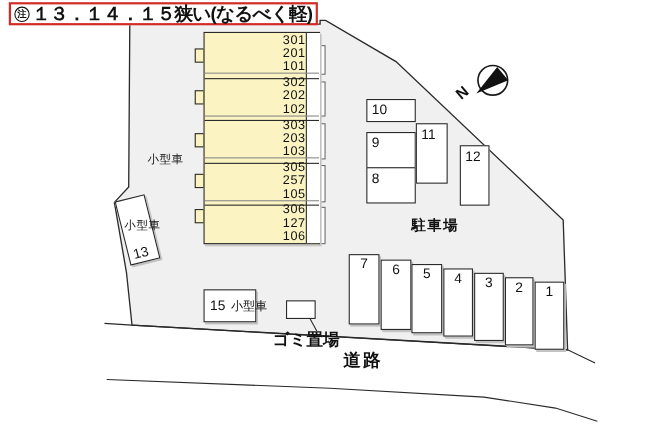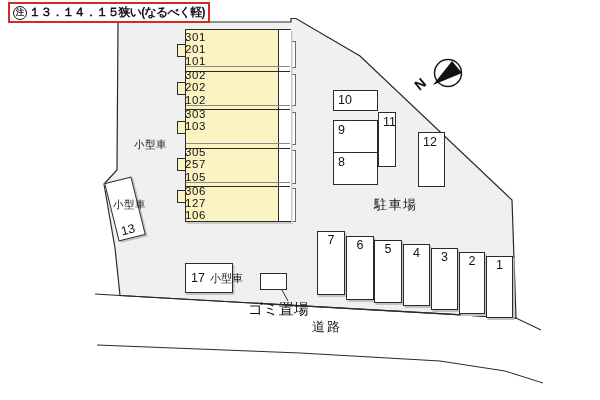--- a/index.html
+++ b/index.html
@@ -14,41 +14,41 @@
        box-sizing:border-box;background:#fbf3c1;border:1.5px solid #2a2a2a;z-index:2;
        box-shadow:1.5px 2px 0 #c9c9c9;}
   .strip{position:absolute;left:278px;top:30px;width:12px;height:191px;background:#ffffff;
        border-left:1px solid #2a2a2a;z-index:2;}
   .divider{position:absolute;left:186px;width:104px;height:3.5px;z-index:3;
        border-top:1px solid #8a8a8a;border-bottom:1.2px solid #2a2a2a;}
   .bump{position:absolute;left:177px;width:8.5px;height:13px;background:#fbf3c1;
        border:1px solid #2a2a2a;box-sizing:border-box;z-index:1;}
   .tab{position:absolute;left:290px;width:5.5px;background:#ffffff;border:1px solid #6a6a6a;
        box-sizing:border-box;z-index:1;}
-  .rooms{position:absolute;left:185px;width:93px;z-index:4;text-align:left;
+  .rooms{position:absolute;left:185px;width:93px;z-index:4;text-align:right;
        font-size:11.5px;line-height:12.3px;letter-spacing:0.6px;padding-top:1px;}
   
   .pbox{position:absolute;background:#fff;border:1px solid #2a2a2a;box-sizing:border-box;
        z-index:4;font-size:12.5px;}
   .shadow{box-shadow:1.5px 2px 0 #c2c2c2;}
   .num-tl{position:absolute;top:2px;left:4px;}
   .num-tc{position:absolute;top:1px;left:0;width:100%;text-align:center;}
   .num-bl{position:absolute;bottom:1px;left:4px;}
-  .lbl{position:absolute;z-index:5;font-weight:normal;white-space:nowrap;}
+  .lbl{position:absolute;z-index:5;font-weight:bold;white-space:nowrap;}
   .small-car{z-index:5;font-weight:normal;font-size:10.5px;letter-spacing:0.5px;
        text-align:center;white-space:nowrap;}
   .box15{display:flex;align-items:center;padding-left:5px;gap:5px;white-space:nowrap;}
   .box15 .t{font-size:11px;}
   
   .note{position:absolute;left:8px;top:2px;z-index:6;display:inline-flex;align-items:center;
        gap:2px;height:17px;padding:0 3px;background:#fff;border:2.5px solid #d22b25;}
   .note .mark{width:12px;height:12px;border:1px solid #111;border-radius:50%;
        font-size:8.5px;font-weight:bold;display:flex;align-items:center;justify-content:center;
        flex:0 0 auto;}
-  .note .txt{font-weight:bold;font-size:12px;letter-spacing:-0.8px;white-space:nowrap;}
+  .note .txt{font-weight:bold;font-size:17px;letter-spacing:-0.8px;white-space:nowrap;}
   .north{position:absolute;left:415px;top:76px;font-size:14px;font-weight:bold;
        transform:rotate(-40deg);z-index:5;}
 </style>
 </head>
 <body>
 
 <div class="plan">
 
   <svg class="underlay" width="600" height="400" viewBox="0 0 600 400">
     <polygon points="118,22 291,22 291,18.5 296,18.5 360,56 512,200 516,318 120,295.5 115,248 104,184 117,170" fill="#f0f0f0" stroke="#2a2a2a" stroke-width="1.2"></polygon>
@@ -86,20 +86,21 @@
     <div>201</div>
     <div>101</div>
   </div>
   <div class="rooms" style="top:68px">
     <div>302</div>
     <div>202</div>
     <div>102</div>
   </div>
   <div class="rooms" style="top:106.5px">
     <div>303</div>
+    <div>203</div>
     <div>103</div>
   </div>
   <div class="rooms" style="top:145px">
     <div>305</div>
     <div>257</div>
     <div>105</div>
   </div>
   <div class="rooms" style="top:183.5px">
     <div>306</div>
     <div>127</div>
@@ -108,21 +109,21 @@
 
   <div class="pbox" style="left:333px;top:90px;width:45px;height:21px">
     <span class="num-tl">10</span>
   </div>
   <div class="pbox" style="left:333px;top:120px;width:45px;height:33px">
     <span class="num-tl">9</span>
   </div>
   <div class="pbox" style="left:333px;top:152px;width:45px;height:33px">
     <span class="num-tl">8</span>
   </div>
-  <div class="pbox" style="left:378px;top:112px;width:18px;height:55px">
+  <div class="pbox" style="left:378px;top:112px;width:29px;height:55px">
     <span class="num-tl">11</span>
   </div>
   <div class="pbox" style="left:418px;top:132px;width:27px;height:55px">
     <span class="num-tl">12</span>
   </div>
 
   <div class="pbox shadow" style="left:317px;top:231px;width:28px;height:64px">
     <span class="num-tc">7</span>
   </div>
   <div class="pbox shadow" style="left:346px;top:236px;width:28px;height:64px">
@@ -145,28 +146,28 @@
   </div>
 
   <div class="abs small-car" style="left:127px;top:138px;width:47px">小型車</div>
 
   <div class="pbox shadow" style="left:111px;top:179px;width:28px;height:60px;transform:rotate(-14deg)">
     <span class="num-bl">13</span>
   </div>
   <div class="abs small-car" style="left:110px;top:198px;width:39px">小型車</div>
 
   <div class="pbox shadow box15" style="left:185px;top:263px;width:48px;height:30px">
-    <span>17</span>
+    <span>15</span>
     <span class="t">小型車</span>
   </div>
 
   <div class="pbox" style="left:260px;top:273px;width:27px;height:17px"></div>
 
   <div class="lbl" style="left:374px;top:196px;font-size:13px;letter-spacing:1.5px">駐車場</div>
-  <div class="lbl" style="left:312px;top:318px;font-size:13px;letter-spacing:2px">道路</div>
+  <div class="lbl" style="left:312px;top:318px;font-size:16px;letter-spacing:2px">道路</div>
   <div class="lbl" style="left:248px;top:300px;font-size:15px">ゴミ置場</div>
 
   <div class="note">
     <span class="mark">注</span>
     <span class="txt">１３．１４．１５狭い(なるべく軽)</span>
   </div>
 
   <div class="north">N</div>
 
 </div>

